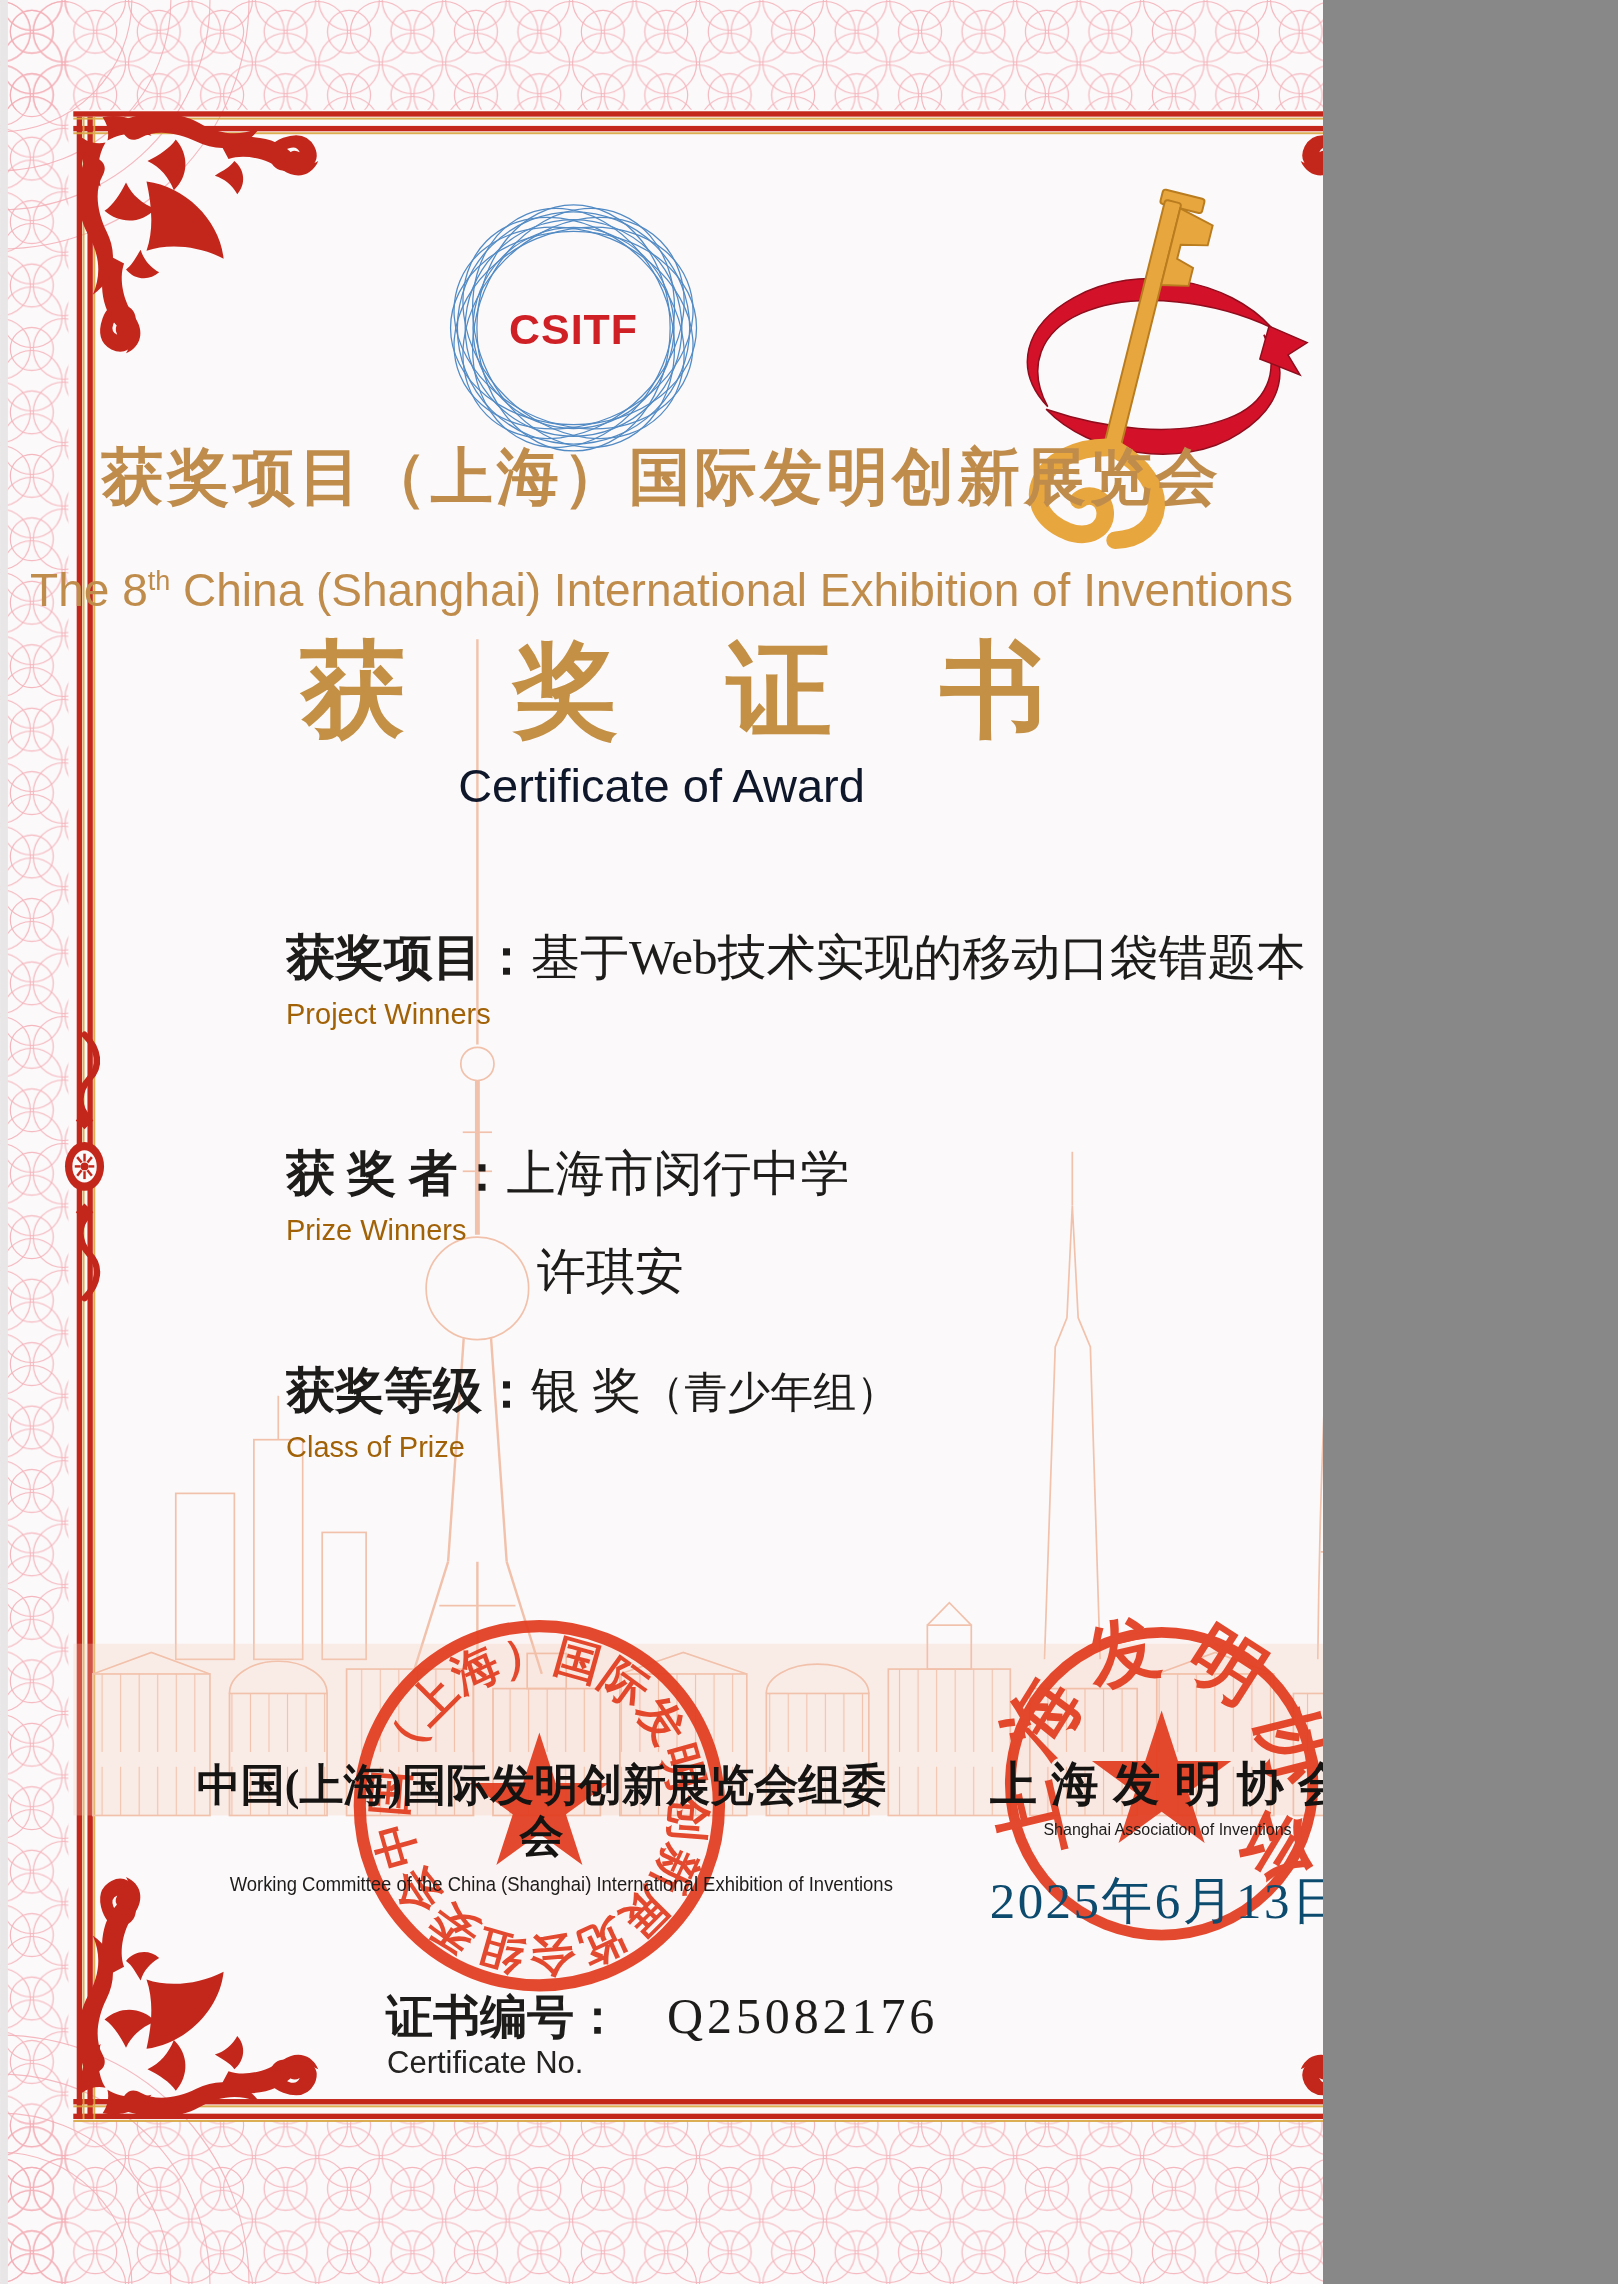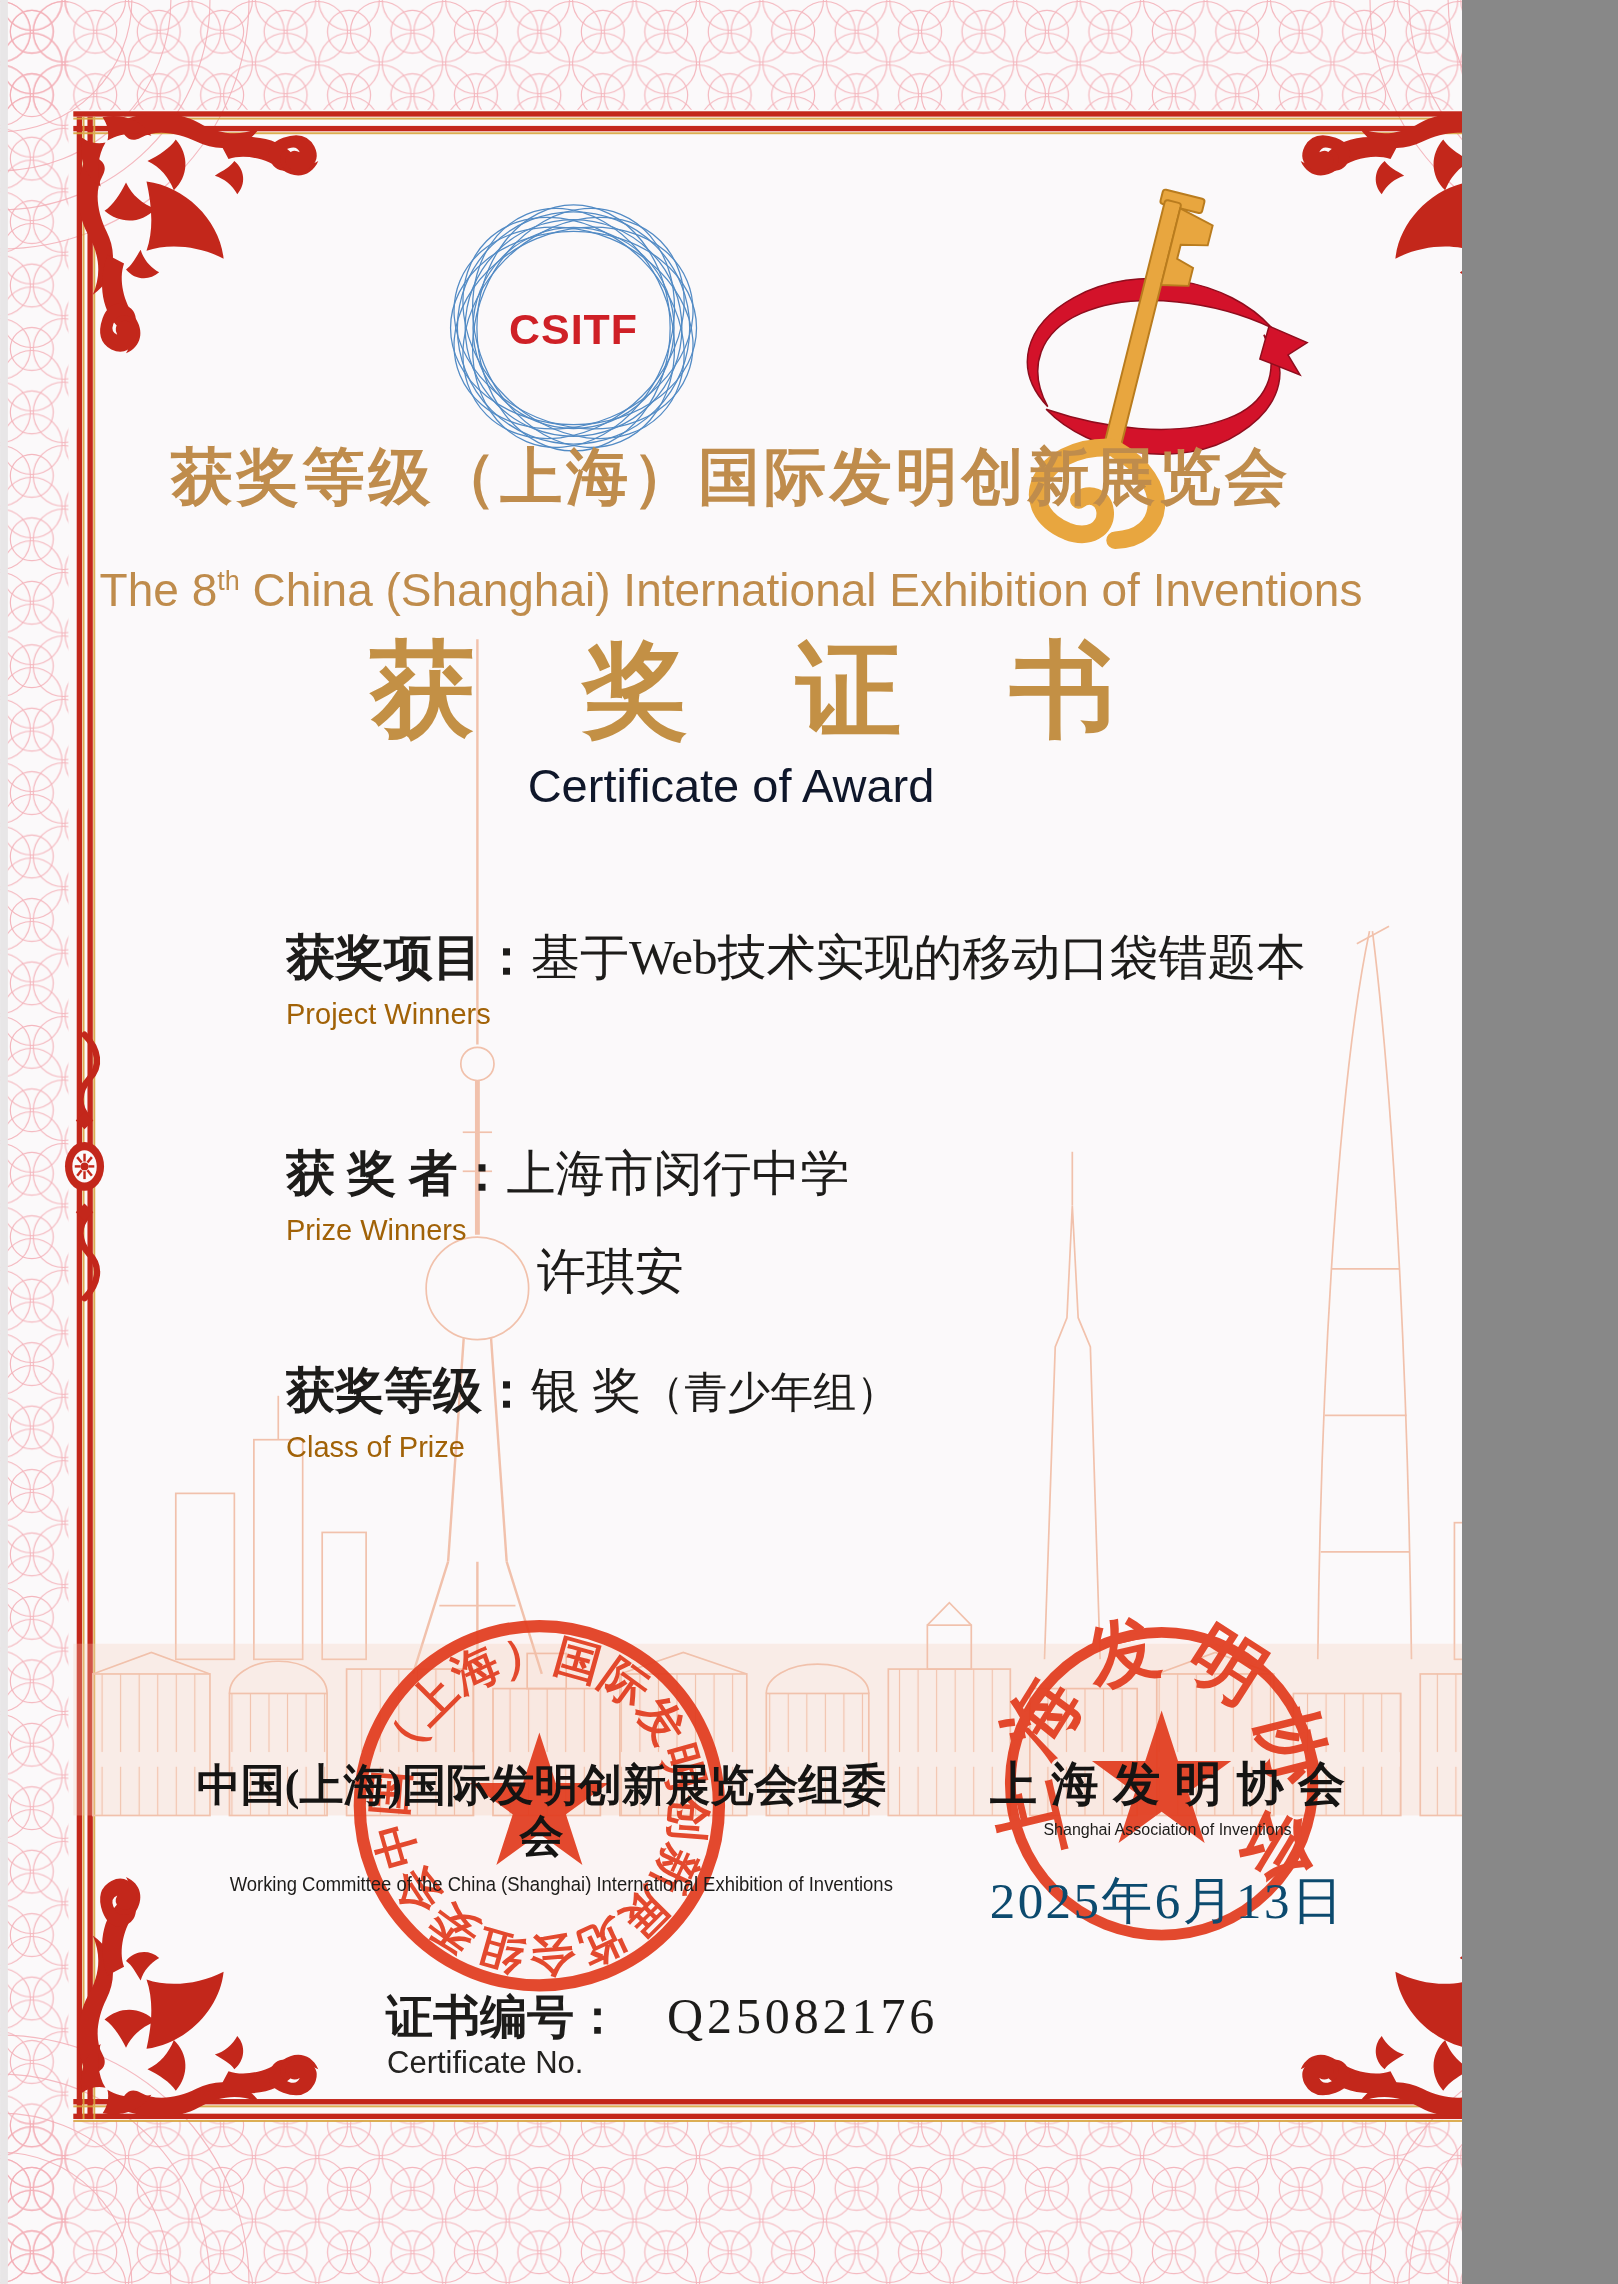--- a/index.html
+++ b/index.html
@@ -1,17 +1,17 @@
 <!DOCTYPE html>
 <html style="font-size:7.8px"><head>
 <meta charset="utf-8">
 <style>
   html,body{margin:0;padding:0;background:#888;}
   .page{
-    position:relative;width:1462px;height:2284px;background:#fbf9fa;
+    position:relative;width:1323px;height:2284px;background:#fbf9fa;
     overflow:hidden;font-family:"Liberation Serif",serif;
   }
   .bgsvg{position:absolute;left:0;top:0;width:1619px;height:2284px;}
   .txt{position:absolute;color:#1d1c1a;}
   .center{left:0;right:0;text-align:center;}
   .title-cn{top:440px;font:bold 62px/1.2 "Liberation Sans",sans-serif;color:#bf8c4c;letter-spacing:3.9px;}
   .title-en{top:565px;font:46px/1.1 "Liberation Sans",sans-serif;color:#bf8c4c;}
   .title-en sup{font-size:27px;}
   .award-cn{top:631px;font:bold 105px/1.15 "Liberation Serif",serif;color:#c39045;letter-spacing:41px;padding-left:63px;}
   .award-en{top:760px;font:47px/1.1 "Liberation Sans",sans-serif;color:#0f172a;}
@@ -257,21 +257,21 @@
 
     <g transform="translate(2380,3655)" opacity="0.92">
       <circle r="310" fill="rgba(255,80,40,0.03)" stroke="#e23b1d" stroke-width="22"></circle>
       <use href="#star" fill="#e23b1d"></use>
       <text font-family="Liberation Serif, serif" font-size="150" font-weight="bold" fill="#e23b1d" letter-spacing="28">
         <textPath href="#arcR">上海发明协会</textPath>
       </text>
     </g>
   </svg>
 
-  <div class="txt center title-cn">获奖等级（上海）国际发明创新展览会</div>
+  <div class="txt center title-cn">获奖项目（上海）国际发明创新展览会</div>
 
   <div class="txt center title-en"><span>The 8</span><sup>th</sup><span> China (Shanghai) International Exhibition of Inventions</span></div>
 
   <div class="txt center award-cn">获 奖 证 书</div>
   <div class="txt center award-en">Certificate of Award</div>
 
   <div class="txt row row-project"><span class="lab">获奖项目：</span><span class="val">基于Web技术实现的移动口袋错题本</span></div>
   <div class="txt sub sub-project">Project Winners</div>
 
   <div class="txt row row-winner"><span class="lab">获 奖 者：</span><span class="val">上海市闵行中学</span></div>

